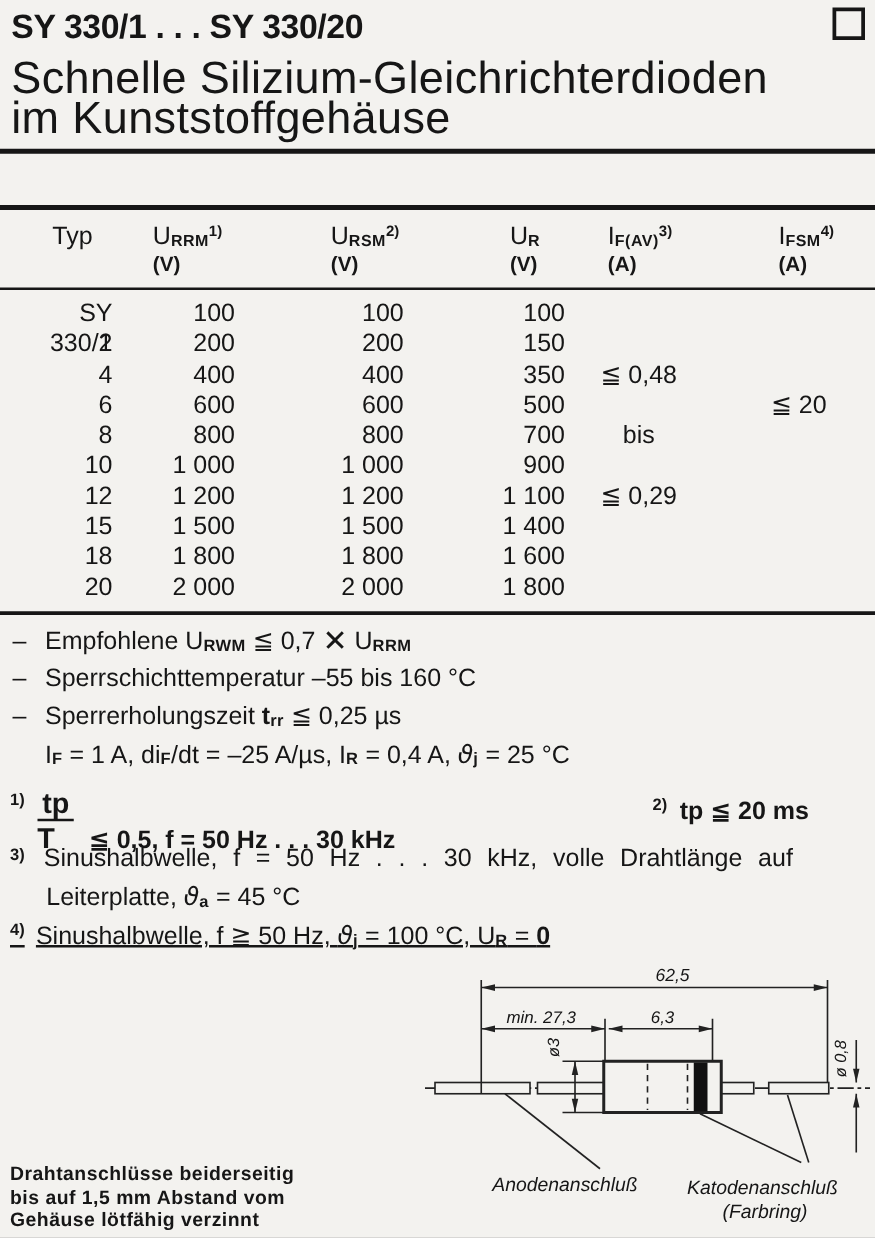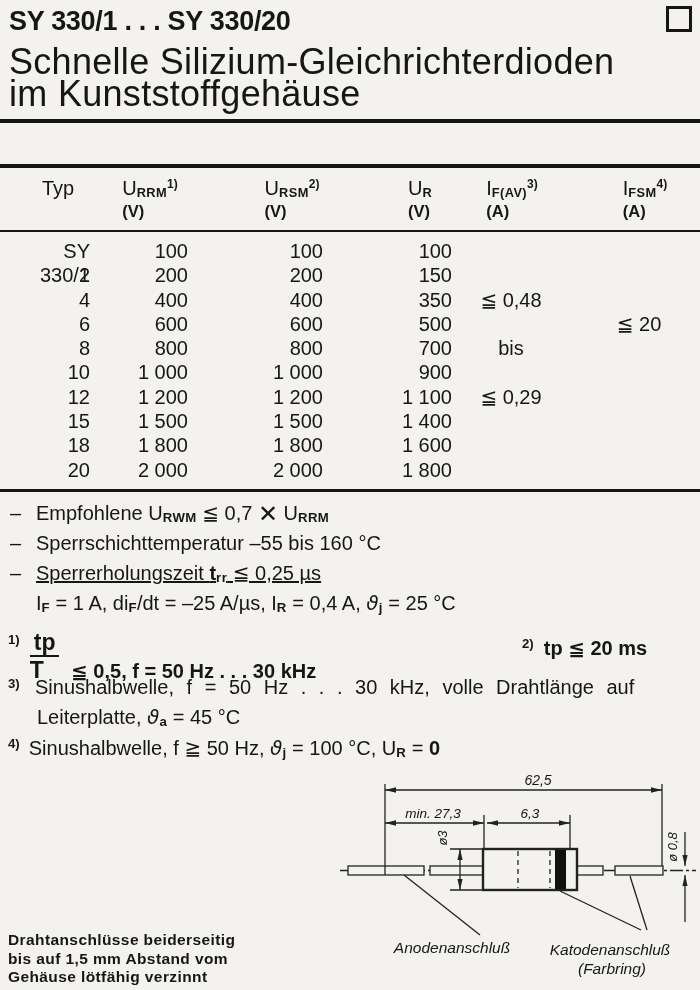--- a/index.html
+++ b/index.html
@@ -76,38 +76,38 @@
     position:absolute;left:10px;width:680px;height:30px;
     font-size:20px;line-height:30px;white-space:nowrap;
   }
   .note .dash{display:inline-block;width:26px;}
   .note sub,.fn sub{font-size:66%;vertical-align:-0.12em;letter-spacing:0.4px;font-weight:600;}
   .bigx{font-size:24px;vertical-align:-2px;}
   .b{font-weight:700;}
   .gt{font-style:italic;font-family:"DejaVu Sans",sans-serif;}
   .n1{top:498px;}
   .n2{top:528px;}
-  .n3{top:558px;text-decoration:underline;}
+  .n3{top:558px;}
   .n4{top:588px;}
   .n4 .dash{visibility:hidden;}
   
   .fn{position:absolute;font-size:20px;white-space:nowrap;}
   .fnmark{font-size:66%;vertical-align:0.55em;font-weight:700;}
   .fn3 .fnmark,.fn4 .fnmark{font-weight:700;}
   .fn1{left:8px;top:630px;display:flex;align-items:center;font-weight:700;}
   .fn1 .fnmark{align-self:flex-start;margin-top:2px;}
   .fn1 .frac{display:inline-block;margin:0 6px 0 10px;font-size:23px;line-height:1.05;}
   .frac .num{display:block;border-bottom:2px solid var(--ink);padding:0 4px 1px;}
   .frac .den{display:block;padding-top:1px;}
   .fn2{left:522px;top:636px;font-weight:700;}
   .fn2 .fnb{margin-left:10px;}
   .fn3{left:8px;top:676px;}
   .fn3 .l1{position:absolute;left:27px;top:0;width:666px;word-spacing:7px;}
   .fn3 .l2{position:absolute;left:29px;top:29px;}
-  .fn4{left:8px;top:736px;}
+  .fn4{left:8px;top:736px;text-decoration:underline;}
   .fn4 .fnb{margin-left:9px;}
   
   .diagram{position:absolute;left:338px;top:772px;width:362px;height:215px;}
   .diagram text{
     fill:var(--ink);stroke:none;
     font-family:"Liberation Sans","DejaVu Sans",sans-serif;
     font-style:italic;
   }
   
   .bottom-note{

